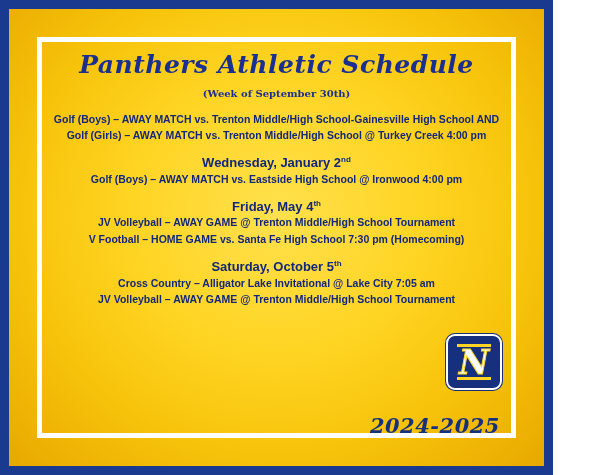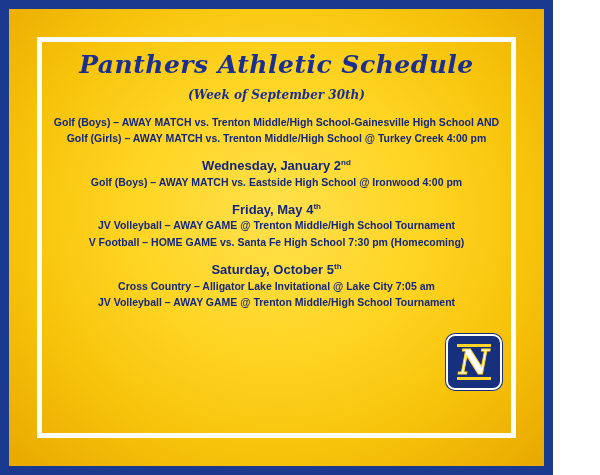--- a/index.html
+++ b/index.html
@@ -47,24 +47,23 @@
     font-weight: bold;
     color: #1a2f8f;
     font-size: 25px;
     letter-spacing: 0.5px;
     margin: 8px 0 0 0;
     line-height: 1.1;
     white-space: nowrap;
   }
   .subtitle {
     font-family: "DejaVu Serif", serif;
-    font-style: italic;
     font-weight: bold;
     color: #1a2f8f;
-    font-size: 12px;
+    font-size: 10px;
     margin: 9px 0 0 0;
   }
   .day-block {
     margin-top: 12px;
   }
   .day-block.first {
     margin-top: 14px;
   }
   .day-heading {
     font-weight: bold;
@@ -168,14 +167,15 @@
       <div class="event">Cross Country – Alligator Lake Invitational @ Lake City 7:05 am</div>
       <div class="event">JV Volleyball – AWAY GAME @ Trenton Middle/High School Tournament</div>
     </div>
 
     <div class="logo">
       <div class="bar top"></div>
       <div class="n">N</div>
       <div class="bar bottom"></div>
     </div>
 
+    <div class="year">2024-2025</div>
   </div>
 </div>
 
 </body></html>

